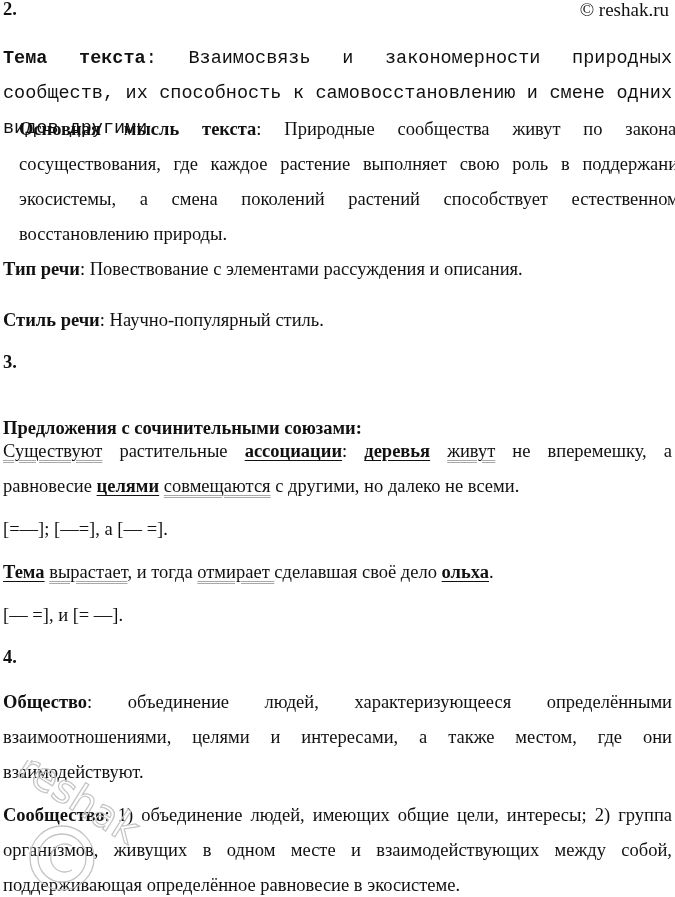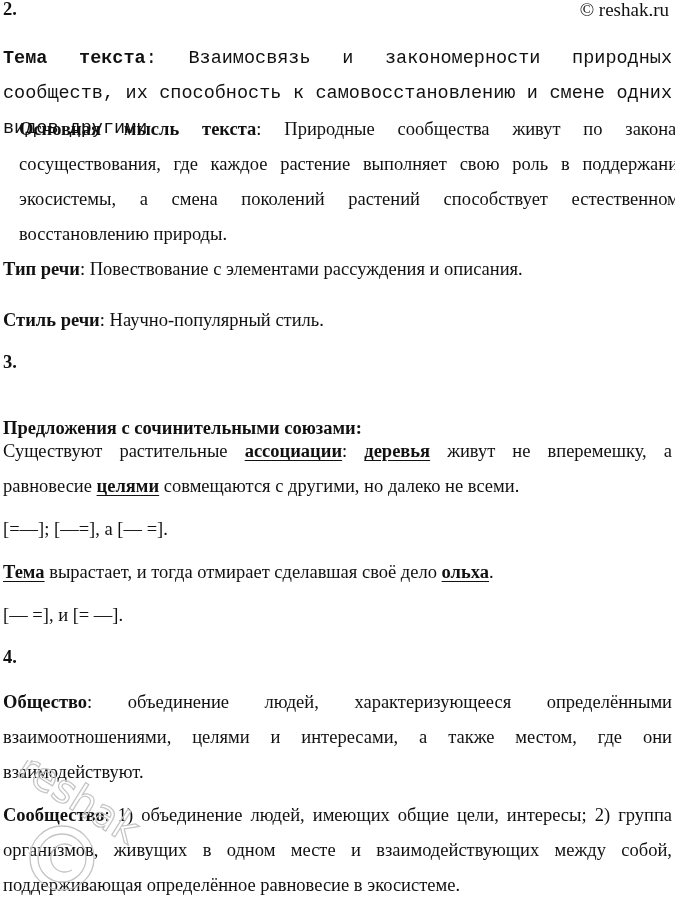--- a/index.html
+++ b/index.html
@@ -41,20 +41,21 @@
     line-height: 35px;
     font-size: 19px;
   }
   .u-single {
     text-decoration: underline;
     text-decoration-thickness: 1px;
     text-underline-offset: 3px;
     font-weight: bold;
   }
   .u-double {
+    text-decoration: underline;
     text-decoration-style: double;
     text-decoration-color: #a8a8a8;
     text-decoration-thickness: 1px;
     text-underline-offset: 3px;
     margin-top: 28px;
   }
   .schema { letter-spacing: 0; }
   .watermark {
     position: absolute;
     left: 0px;

